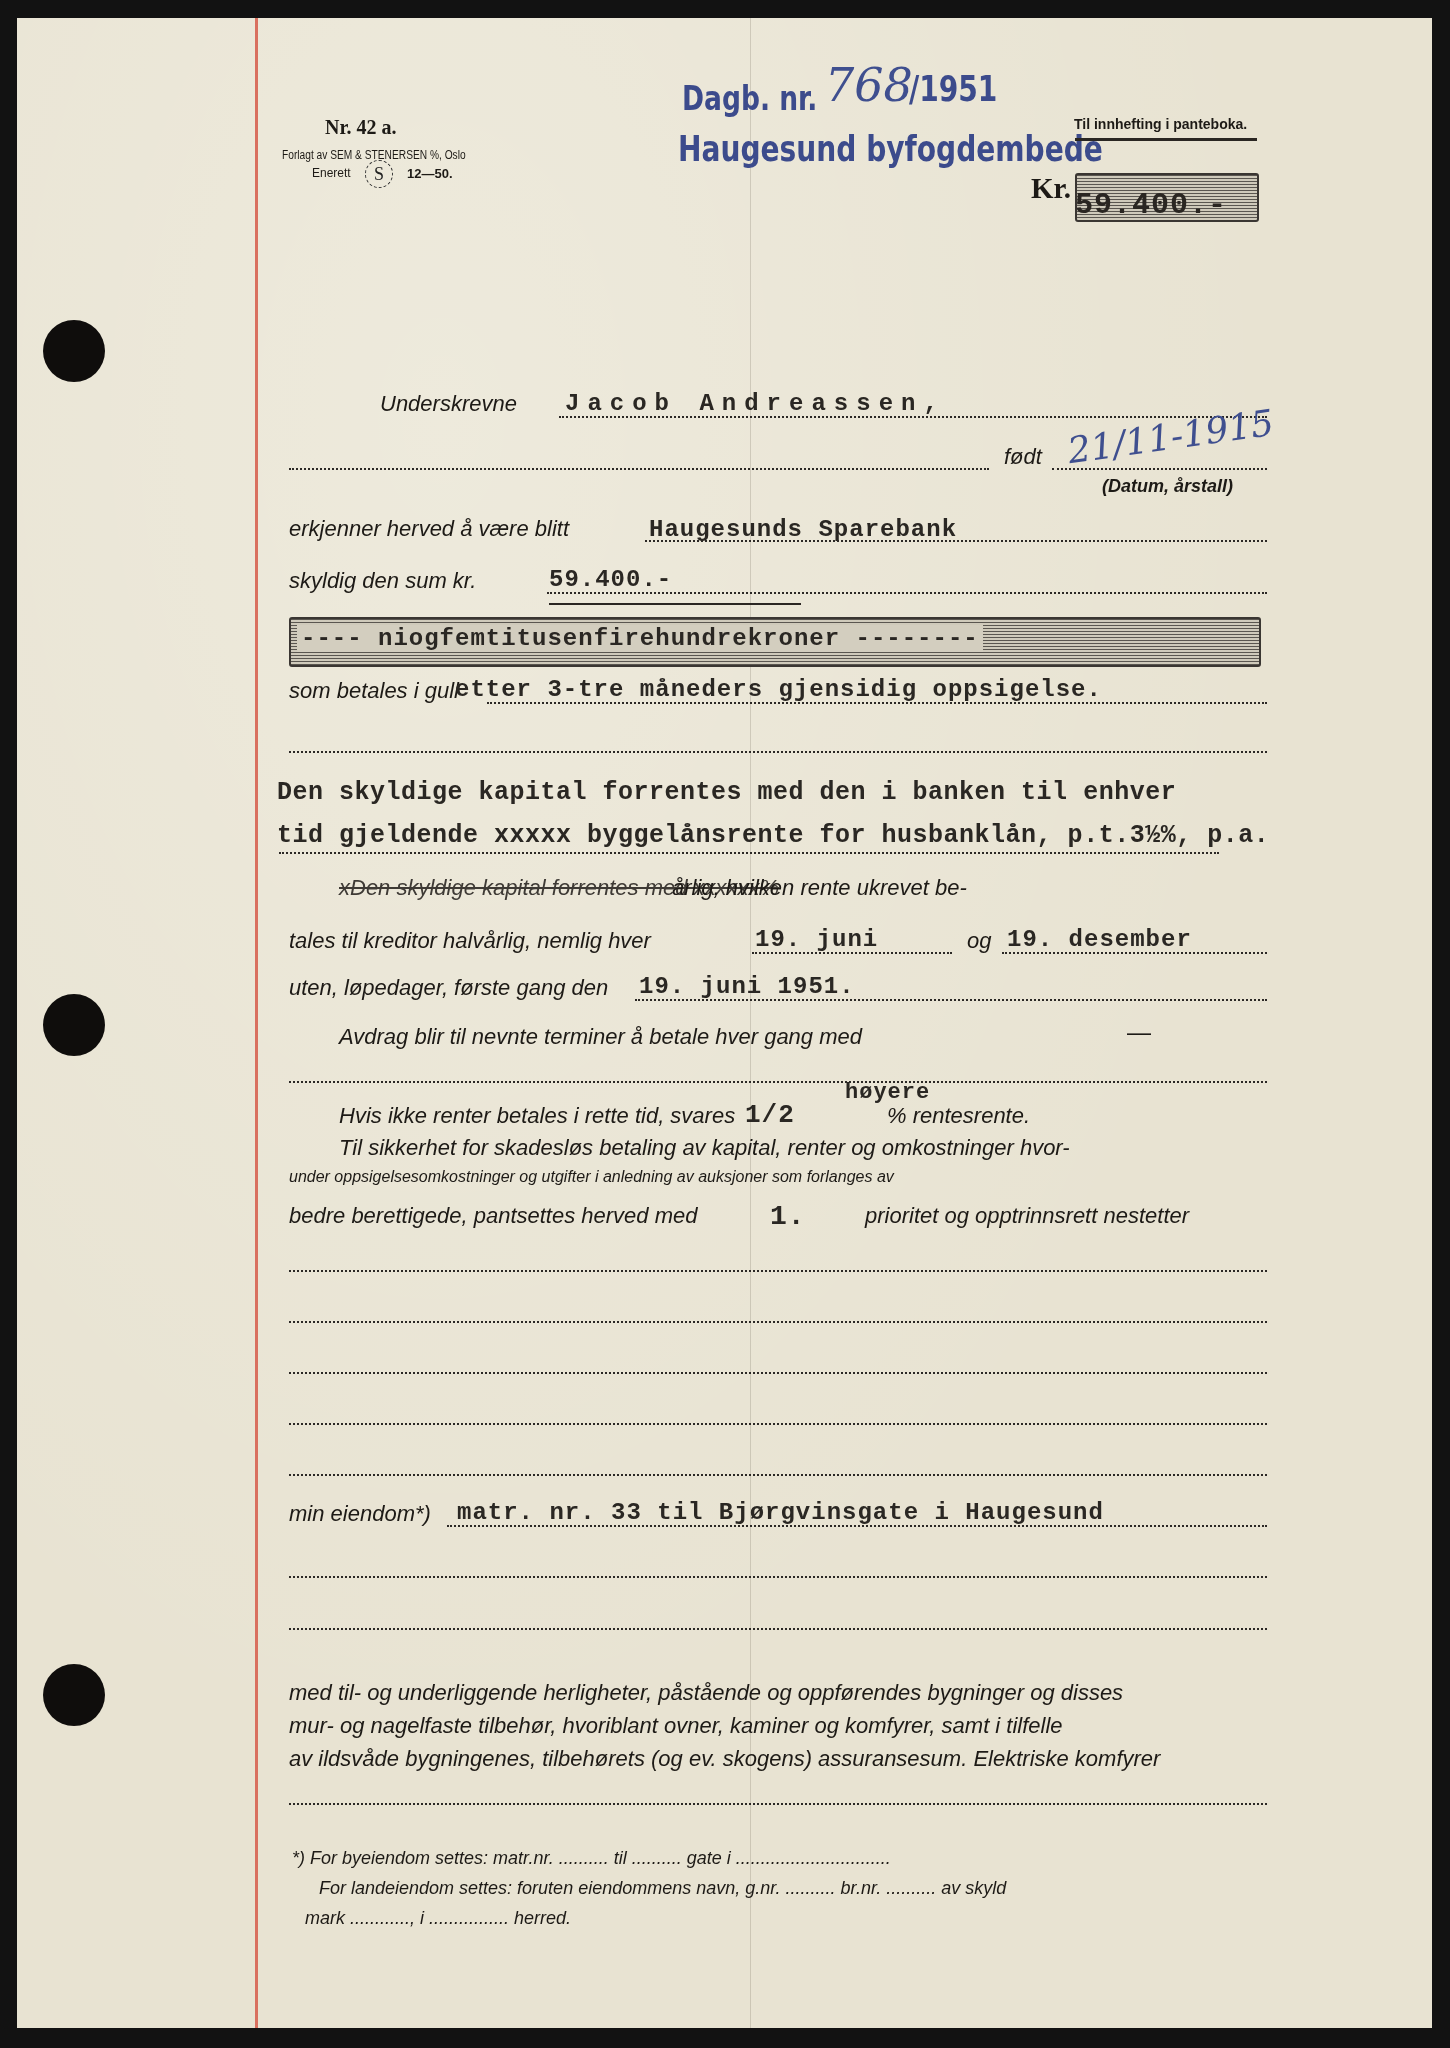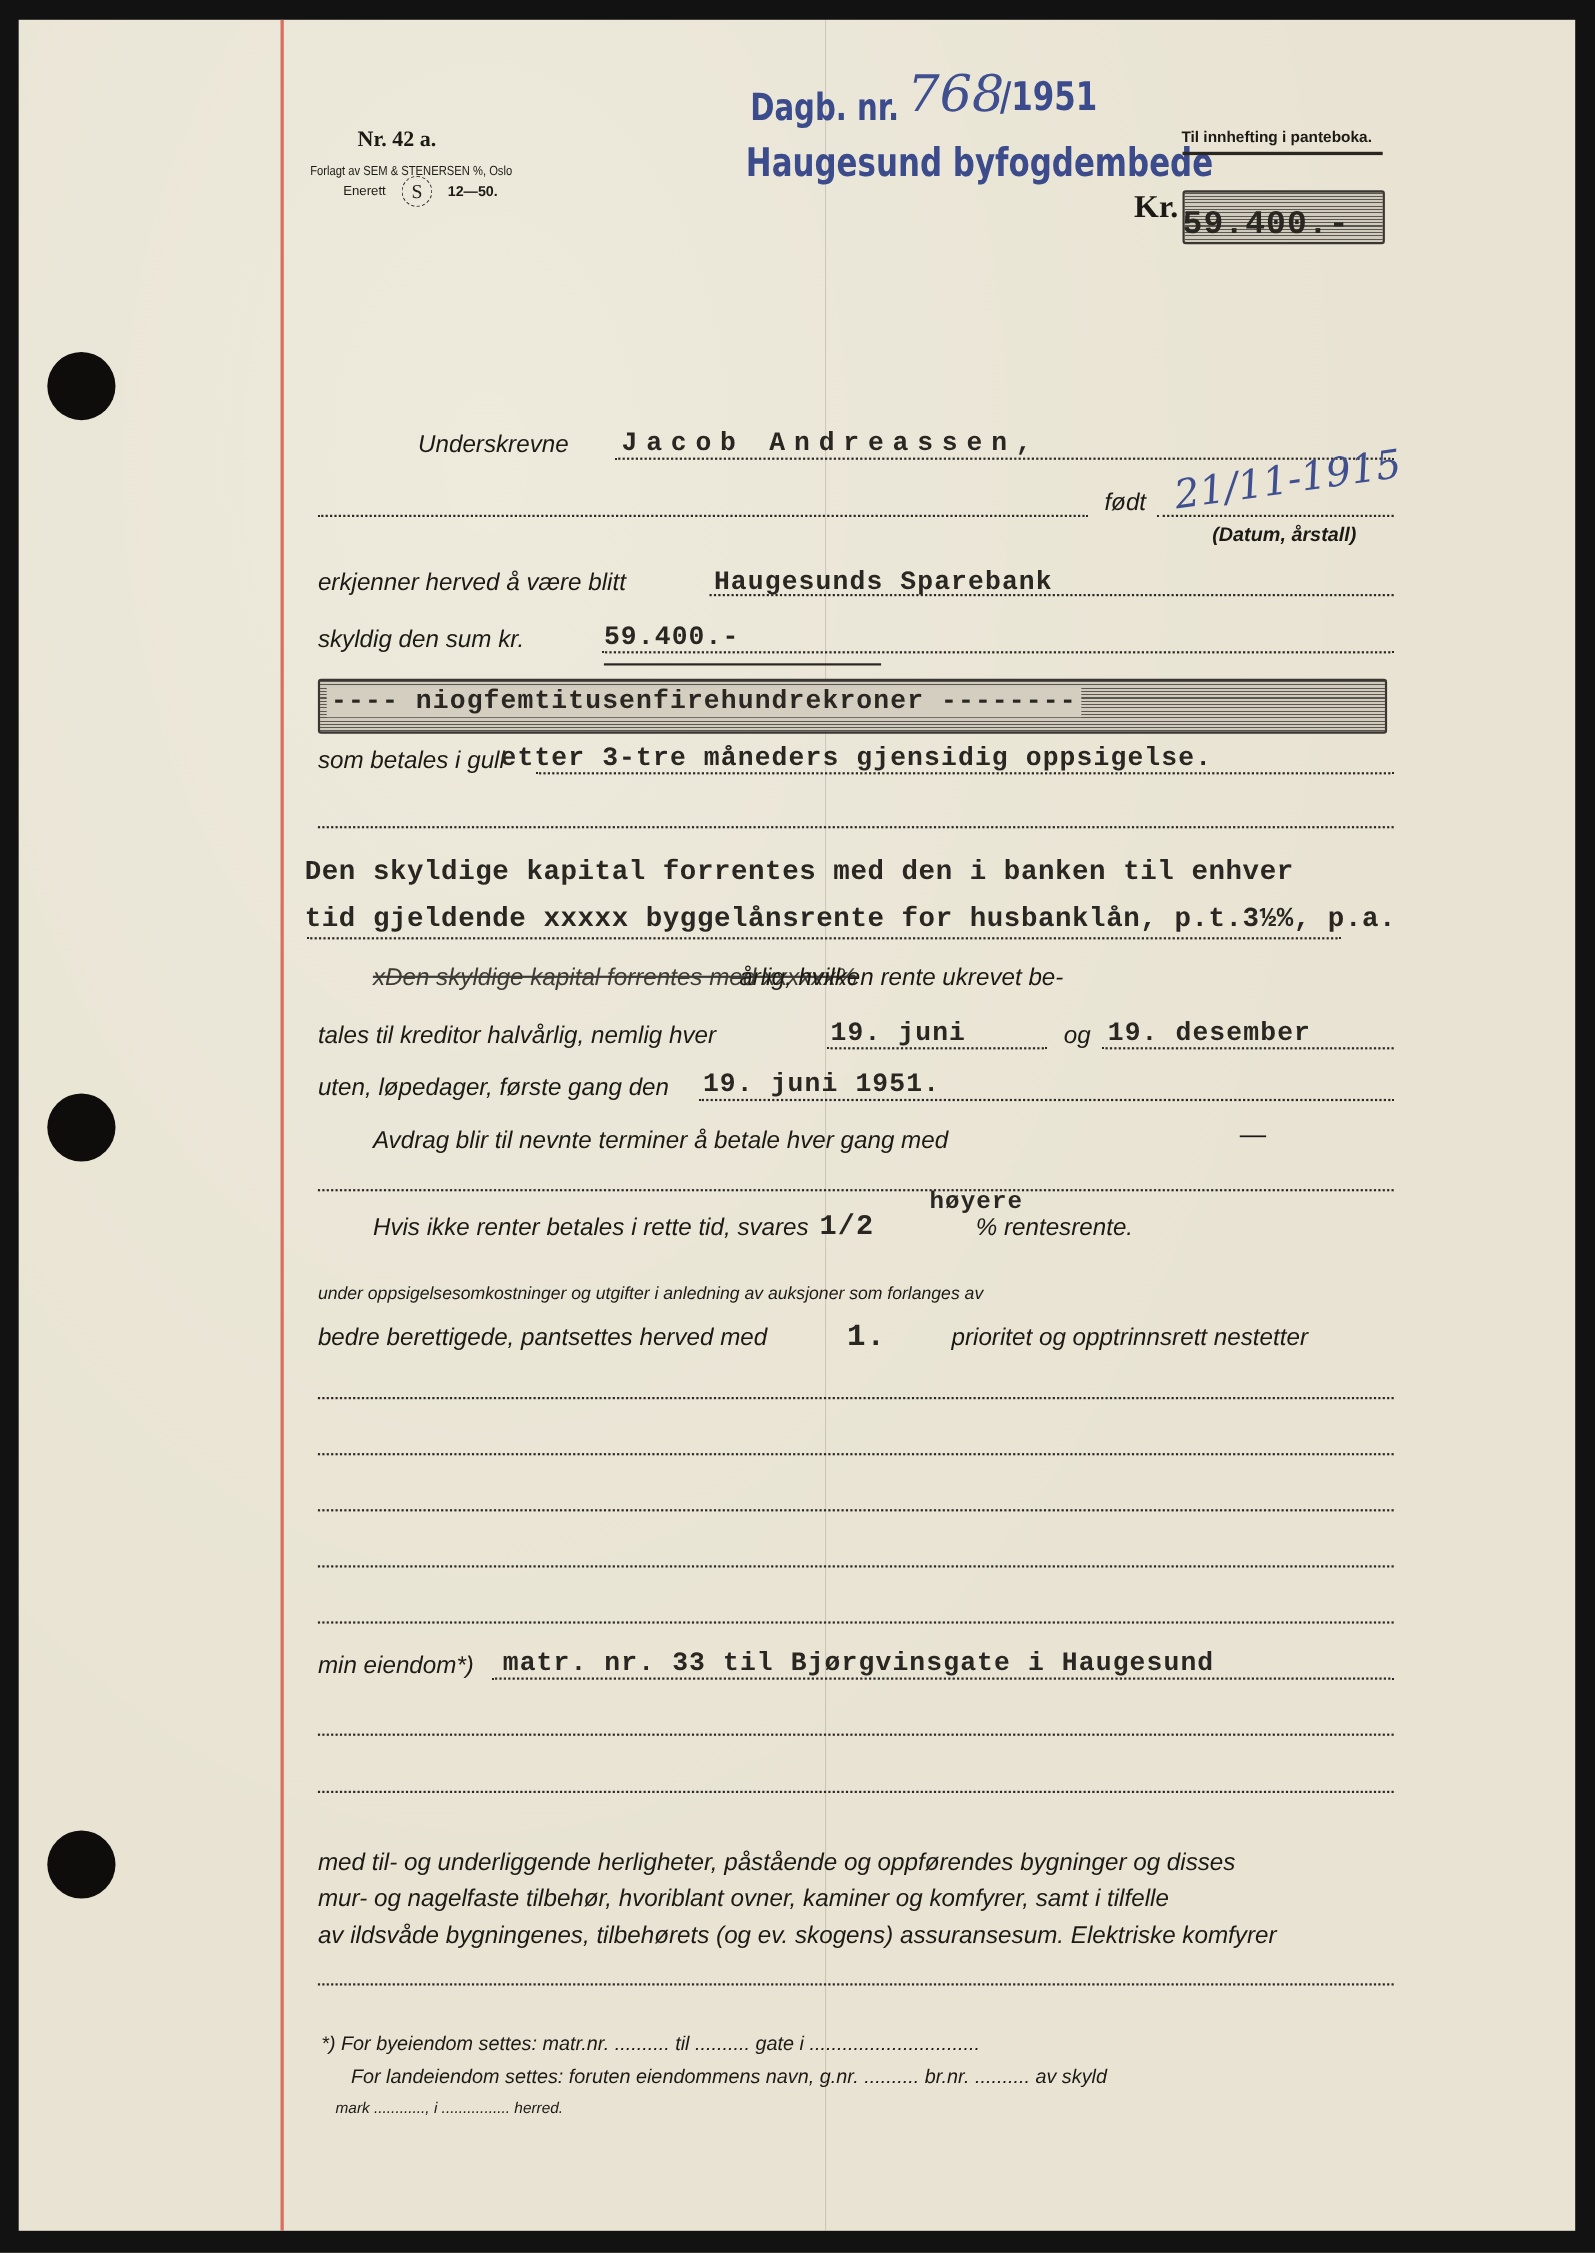--- a/index.html
+++ b/index.html
@@ -110,20 +110,21 @@
   <div class="abs it" style="left:322px; top:1006px; font-size:22px;">Avdrag blir til nevnte terminer å betale hver gang med</div>
   <div class="abs" style="left:1110px; top:1000px; font-size:24px; color:#1d1a16;">—</div>
 
   <div class="dotline" style="left:272px; top:1063px; width:978px;"></div>
 
   <div class="abs it" style="left:322px; top:1085px; font-size:22px;">Hvis ikke renter betales i rette tid, svares</div>
   <div class="abs mono" style="left:728px; top:1082px; font-size:26px;">1/2</div>
   <div class="abs mono" style="left:828px; top:1062px; font-size:22px;">høyere</div>
   <div class="abs it" style="left:870px; top:1085px; font-size:22px;">% rentesrente.</div>
 
+  <div class="abs it" style="left:322px; top:1117px; font-size:22px;">Til sikkerhet for skadesløs betaling av kapital, renter og omkostninger hvor-</div>
   <div class="abs it" style="left:272px; top:1150px; font-size:16px;">under oppsigelsesomkostninger og utgifter i anledning av auksjoner som forlanges av</div>
   <div class="abs it" style="left:272px; top:1185px; font-size:22px;">bedre berettigede, pantsettes herved med</div>
   <div class="abs mono" style="left:753px; top:1183px; font-size:28px;">1.</div>
   <div class="abs it" style="left:848px; top:1185px; font-size:22px;">prioritet og opptrinnsrett nestetter</div>
 
   <div class="dotline" style="left:272px; top:1252px; width:978px;"></div>
   <div class="dotline" style="left:272px; top:1303px; width:978px;"></div>
   <div class="dotline" style="left:272px; top:1354px; width:978px;"></div>
   <div class="dotline" style="left:272px; top:1405px; width:978px;"></div>
   <div class="dotline" style="left:272px; top:1456px; width:978px;"></div>
@@ -135,14 +136,14 @@
   <div class="dotline" style="left:272px; top:1558px; width:978px;"></div>
   <div class="dotline" style="left:272px; top:1610px; width:978px;"></div>
 
   <div class="abs it" style="left:272px; top:1662px; font-size:22px;">med til- og underliggende herligheter, påstående og oppførendes bygninger og disses</div>
   <div class="abs it" style="left:272px; top:1695px; font-size:22px;">mur- og nagelfaste tilbehør, hvoriblant ovner, kaminer og komfyrer, samt i tilfelle</div>
   <div class="abs it" style="left:272px; top:1728px; font-size:22px;">av ildsvåde bygningenes, tilbehørets (og ev. skogens) assuransesum. Elektriske komfyrer</div>
   <div class="dotline" style="left:272px; top:1785px; width:978px;"></div>
 
   <div class="abs it" style="left:275px; top:1830px; font-size:18px;">*)  For byeiendom settes: matr.nr. .......... til .......... gate i ...............................</div>
   <div class="abs it" style="left:302px; top:1860px; font-size:18px;">For landeiendom settes: foruten eiendommens navn, g.nr. .......... br.nr. .......... av skyld</div>
-  <div class="abs it" style="left:288px; top:1890px; font-size:14px;">mark ............, i ................ herred.</div>
+  <div class="abs it" style="left:288px; top:1890px; font-size:18px;">mark ............, i ................ herred.</div>
 </div>
 
 </body></html>

